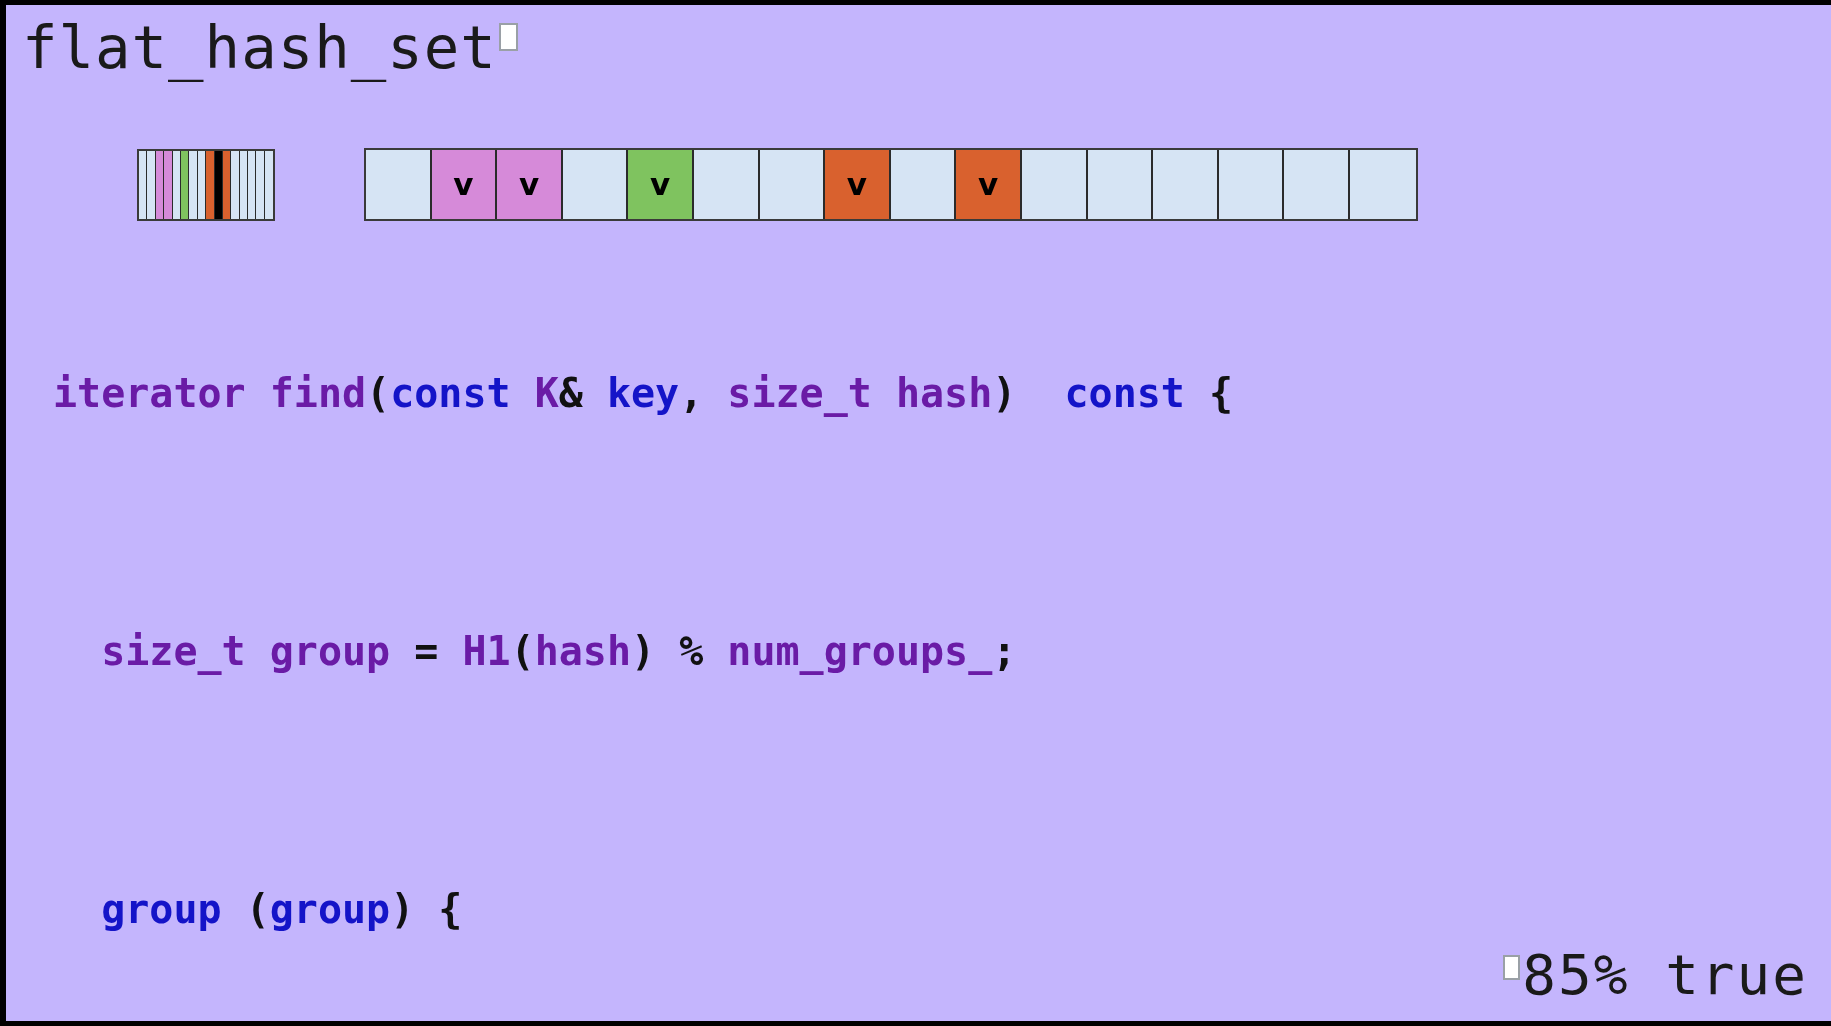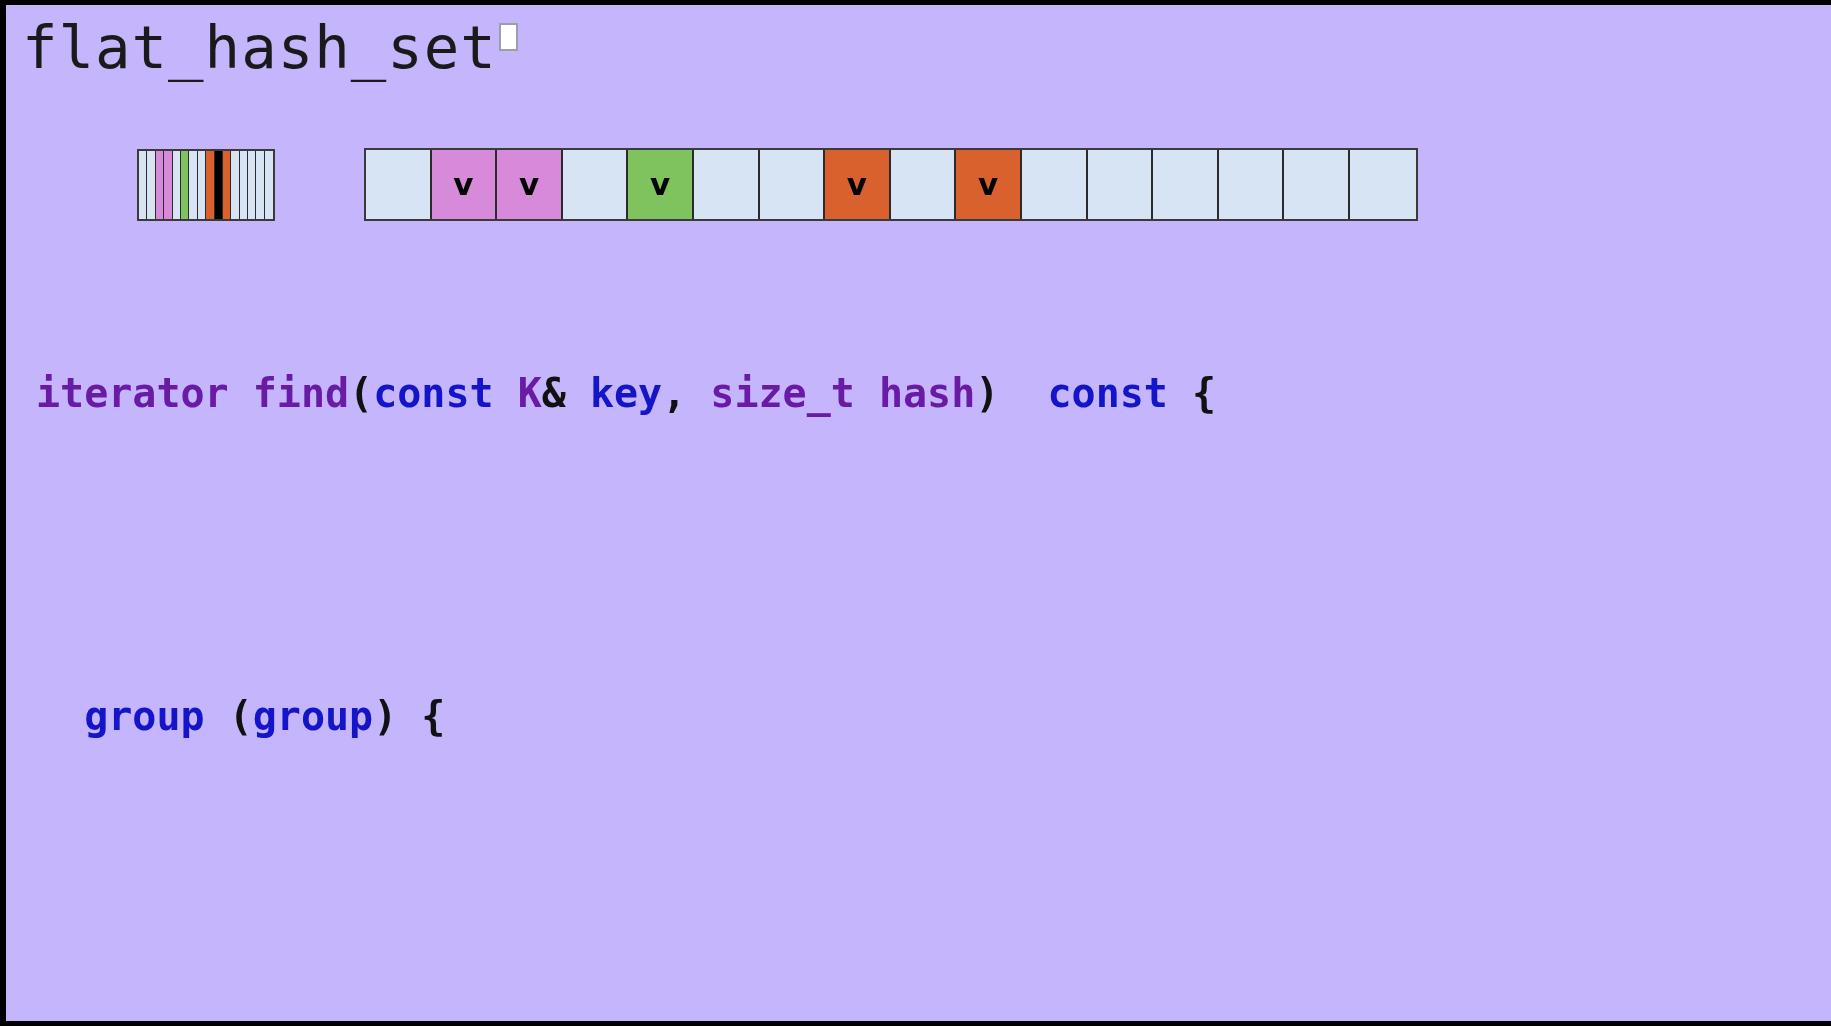--- a/index.html
+++ b/index.html
@@ -103,21 +103,21 @@
     left: 0px;
     top: 227px;
     width: 1819px;
     font-family: "DejaVu Sans Mono", "Liberation Mono", monospace;
     font-size: 40px;
     line-height: 64.5px;
     white-space: pre;
     color: #5b1f9e;
     font-weight: 700;
   }
-  .cline { height: 64.5px; padding-left: 30px; }
+  .cline { height: 64.5px; padding-left: 30px; margin-left: 17px; }
   .kw    { color: #1414c8; }
   .id    { color: #6a1ba6; }
   .punct { color: #111111; }
 
   
   #footer {
     position: absolute;
     right: 28px;
     bottom: 14px;
     display: flex;
@@ -186,20 +186,21 @@
       <div class="slot-cell" style="background: rgb(214, 228, 244);"></div>
       <div class="slot-cell" style="background: rgb(214, 228, 244);"></div>
       <div class="slot-cell" style="background: rgb(214, 228, 244);"></div>
       <div class="slot-cell" style="background: rgb(214, 228, 244);"></div>
       <div class="slot-cell" style="background: rgb(214, 228, 244);"></div>
     </div>
 
   <div id="code">
     <div class="cline"><span class="id">iterator find</span><span class="punct">(</span><span class="kw">const</span><span class="id"> K</span><span class="punct">&amp;</span><span class="kw"> key</span><span class="punct">,</span><span class="id"> size_t hash</span><span class="punct">)</span><span class="kw">  const</span><span class="punct"> {</span></div>
 
+    <div class="cline"><span class="id">  size_t group</span><span class="punct"> = </span><span class="id">H1</span><span class="punct">(</span><span class="id">hash</span><span class="punct">) % </span><span class="id">num_groups_</span><span class="punct">;</span></div>
 
     <div class="cline"><span class="kw">  group</span><span class="punct"> (</span><span class="kw">group</span><span class="punct">) {</span></div>
 
     
 
     
 
     
 
     
@@ -208,14 +209,18 @@
 
     
 
     
 
     
 
     
   </div>
 
+  <div id="footer">
+    <span id="footer-tofu"></span>
+    <span id="footer-text">85% true</span>
+  </div>
 
 </div>
 
 </body></html>

